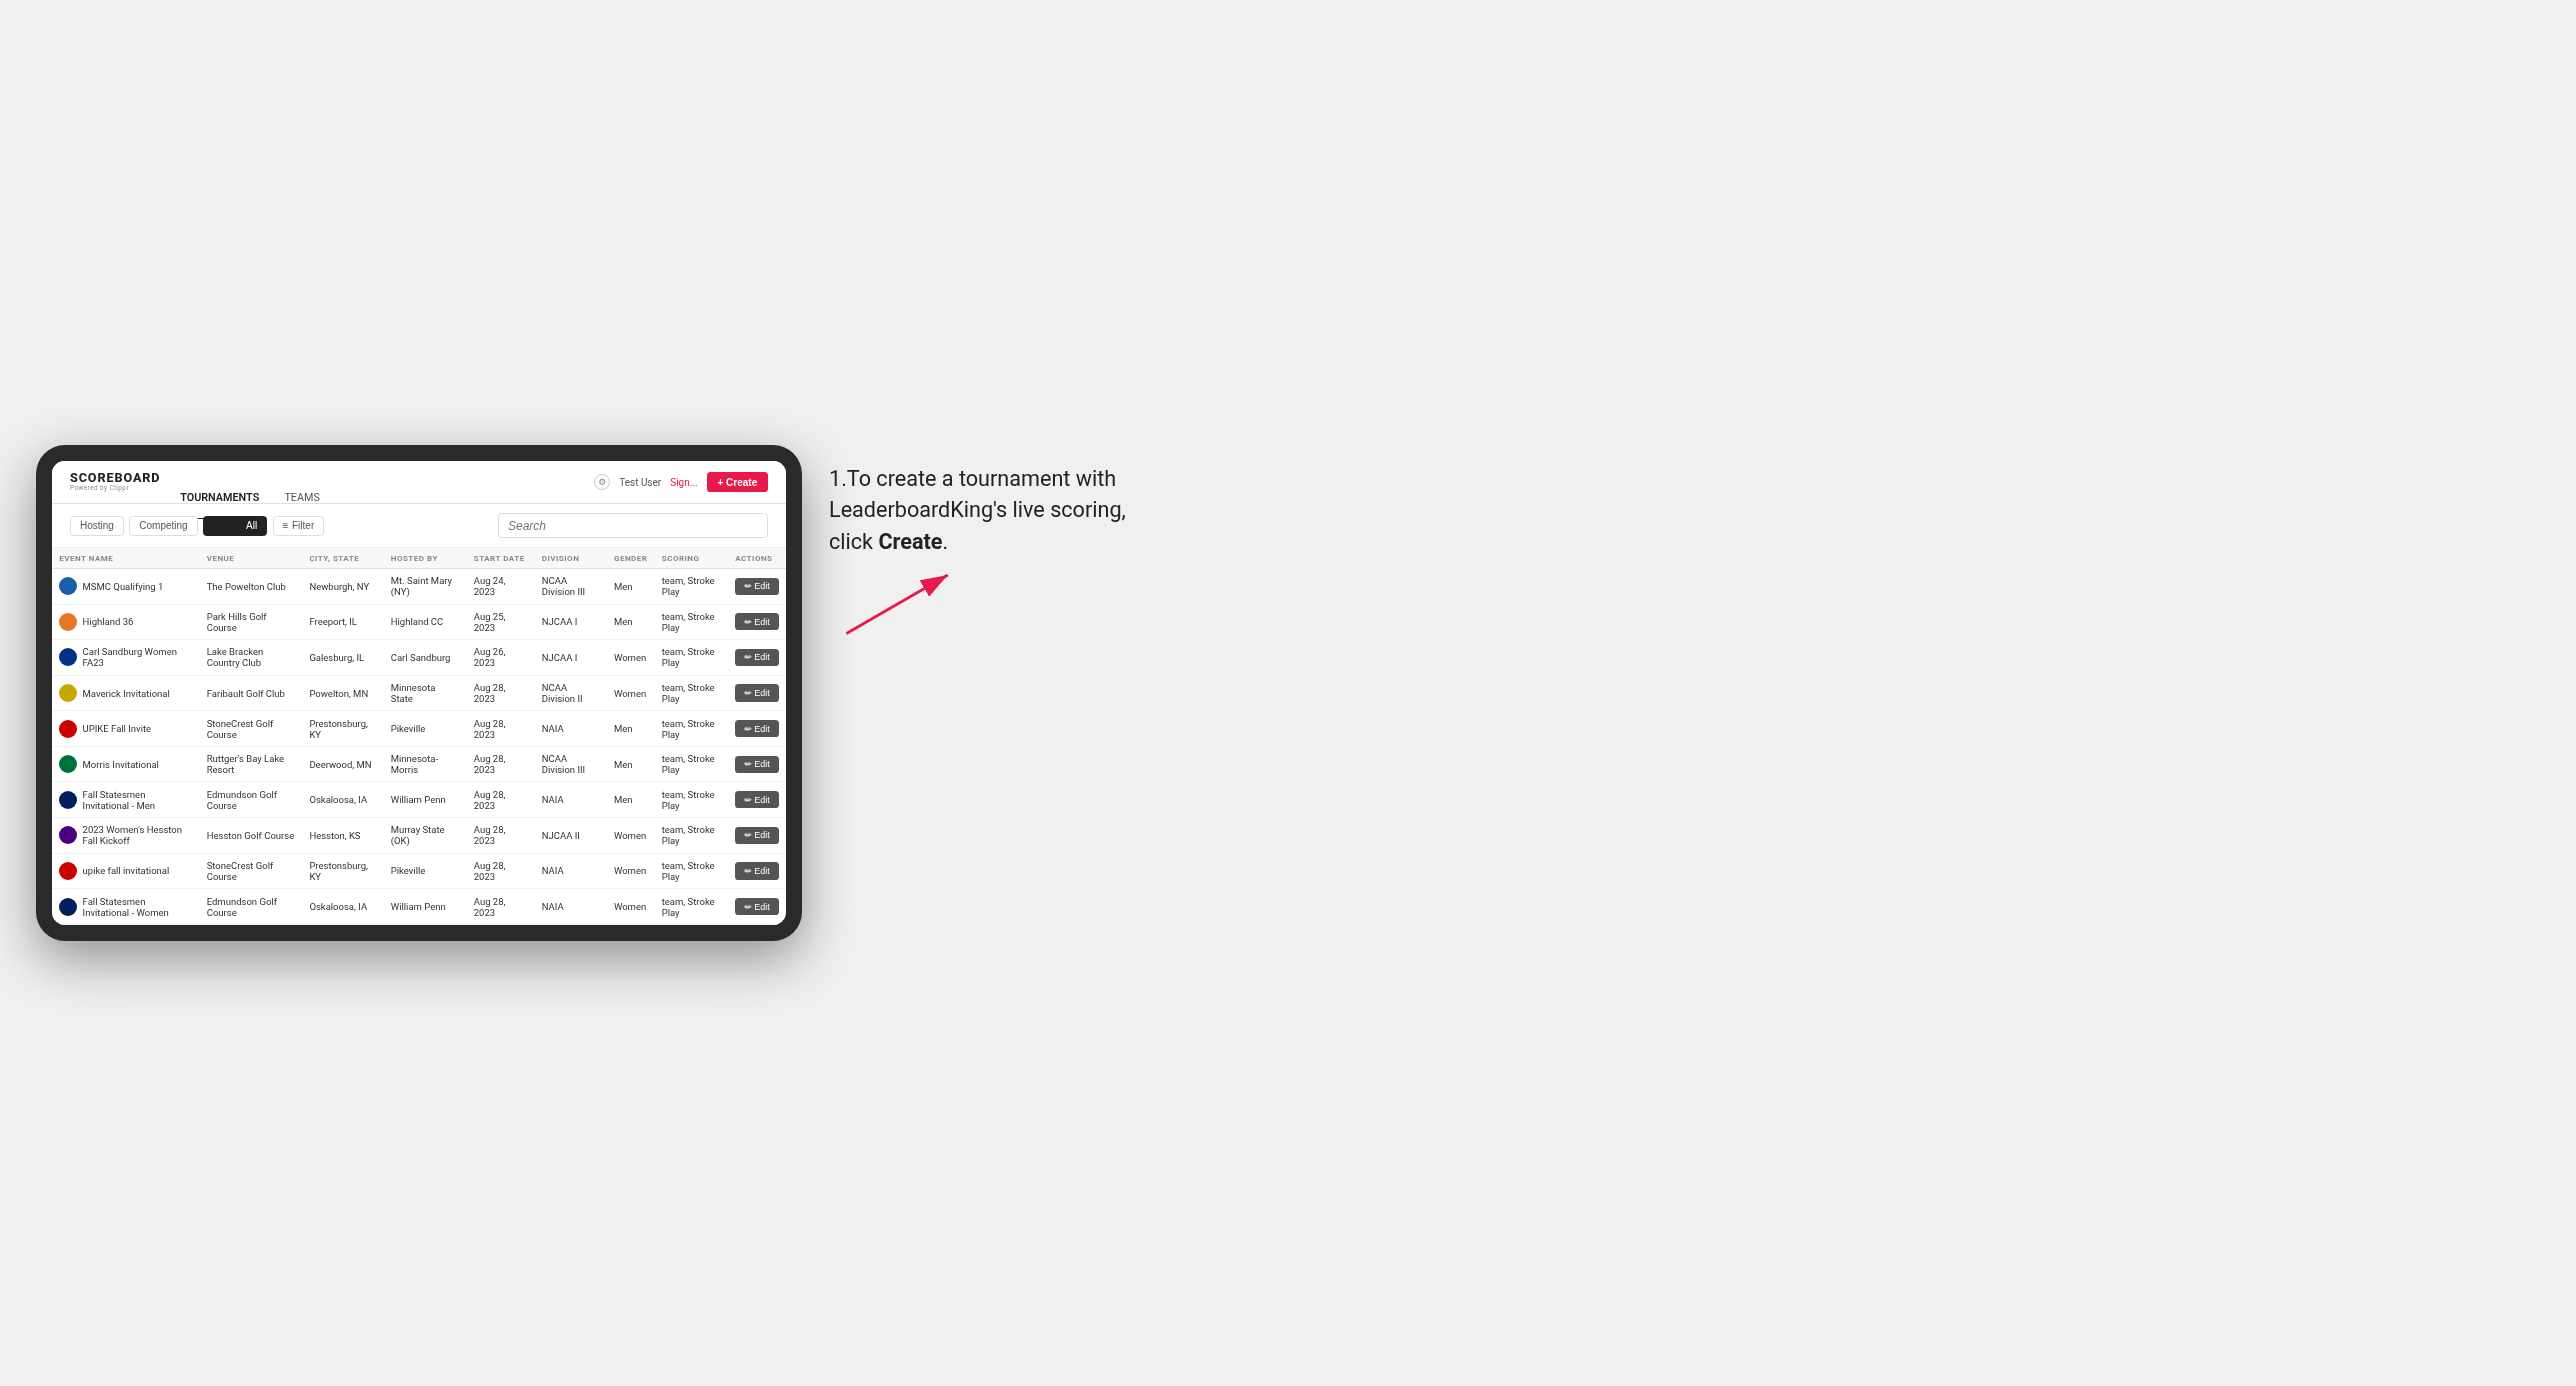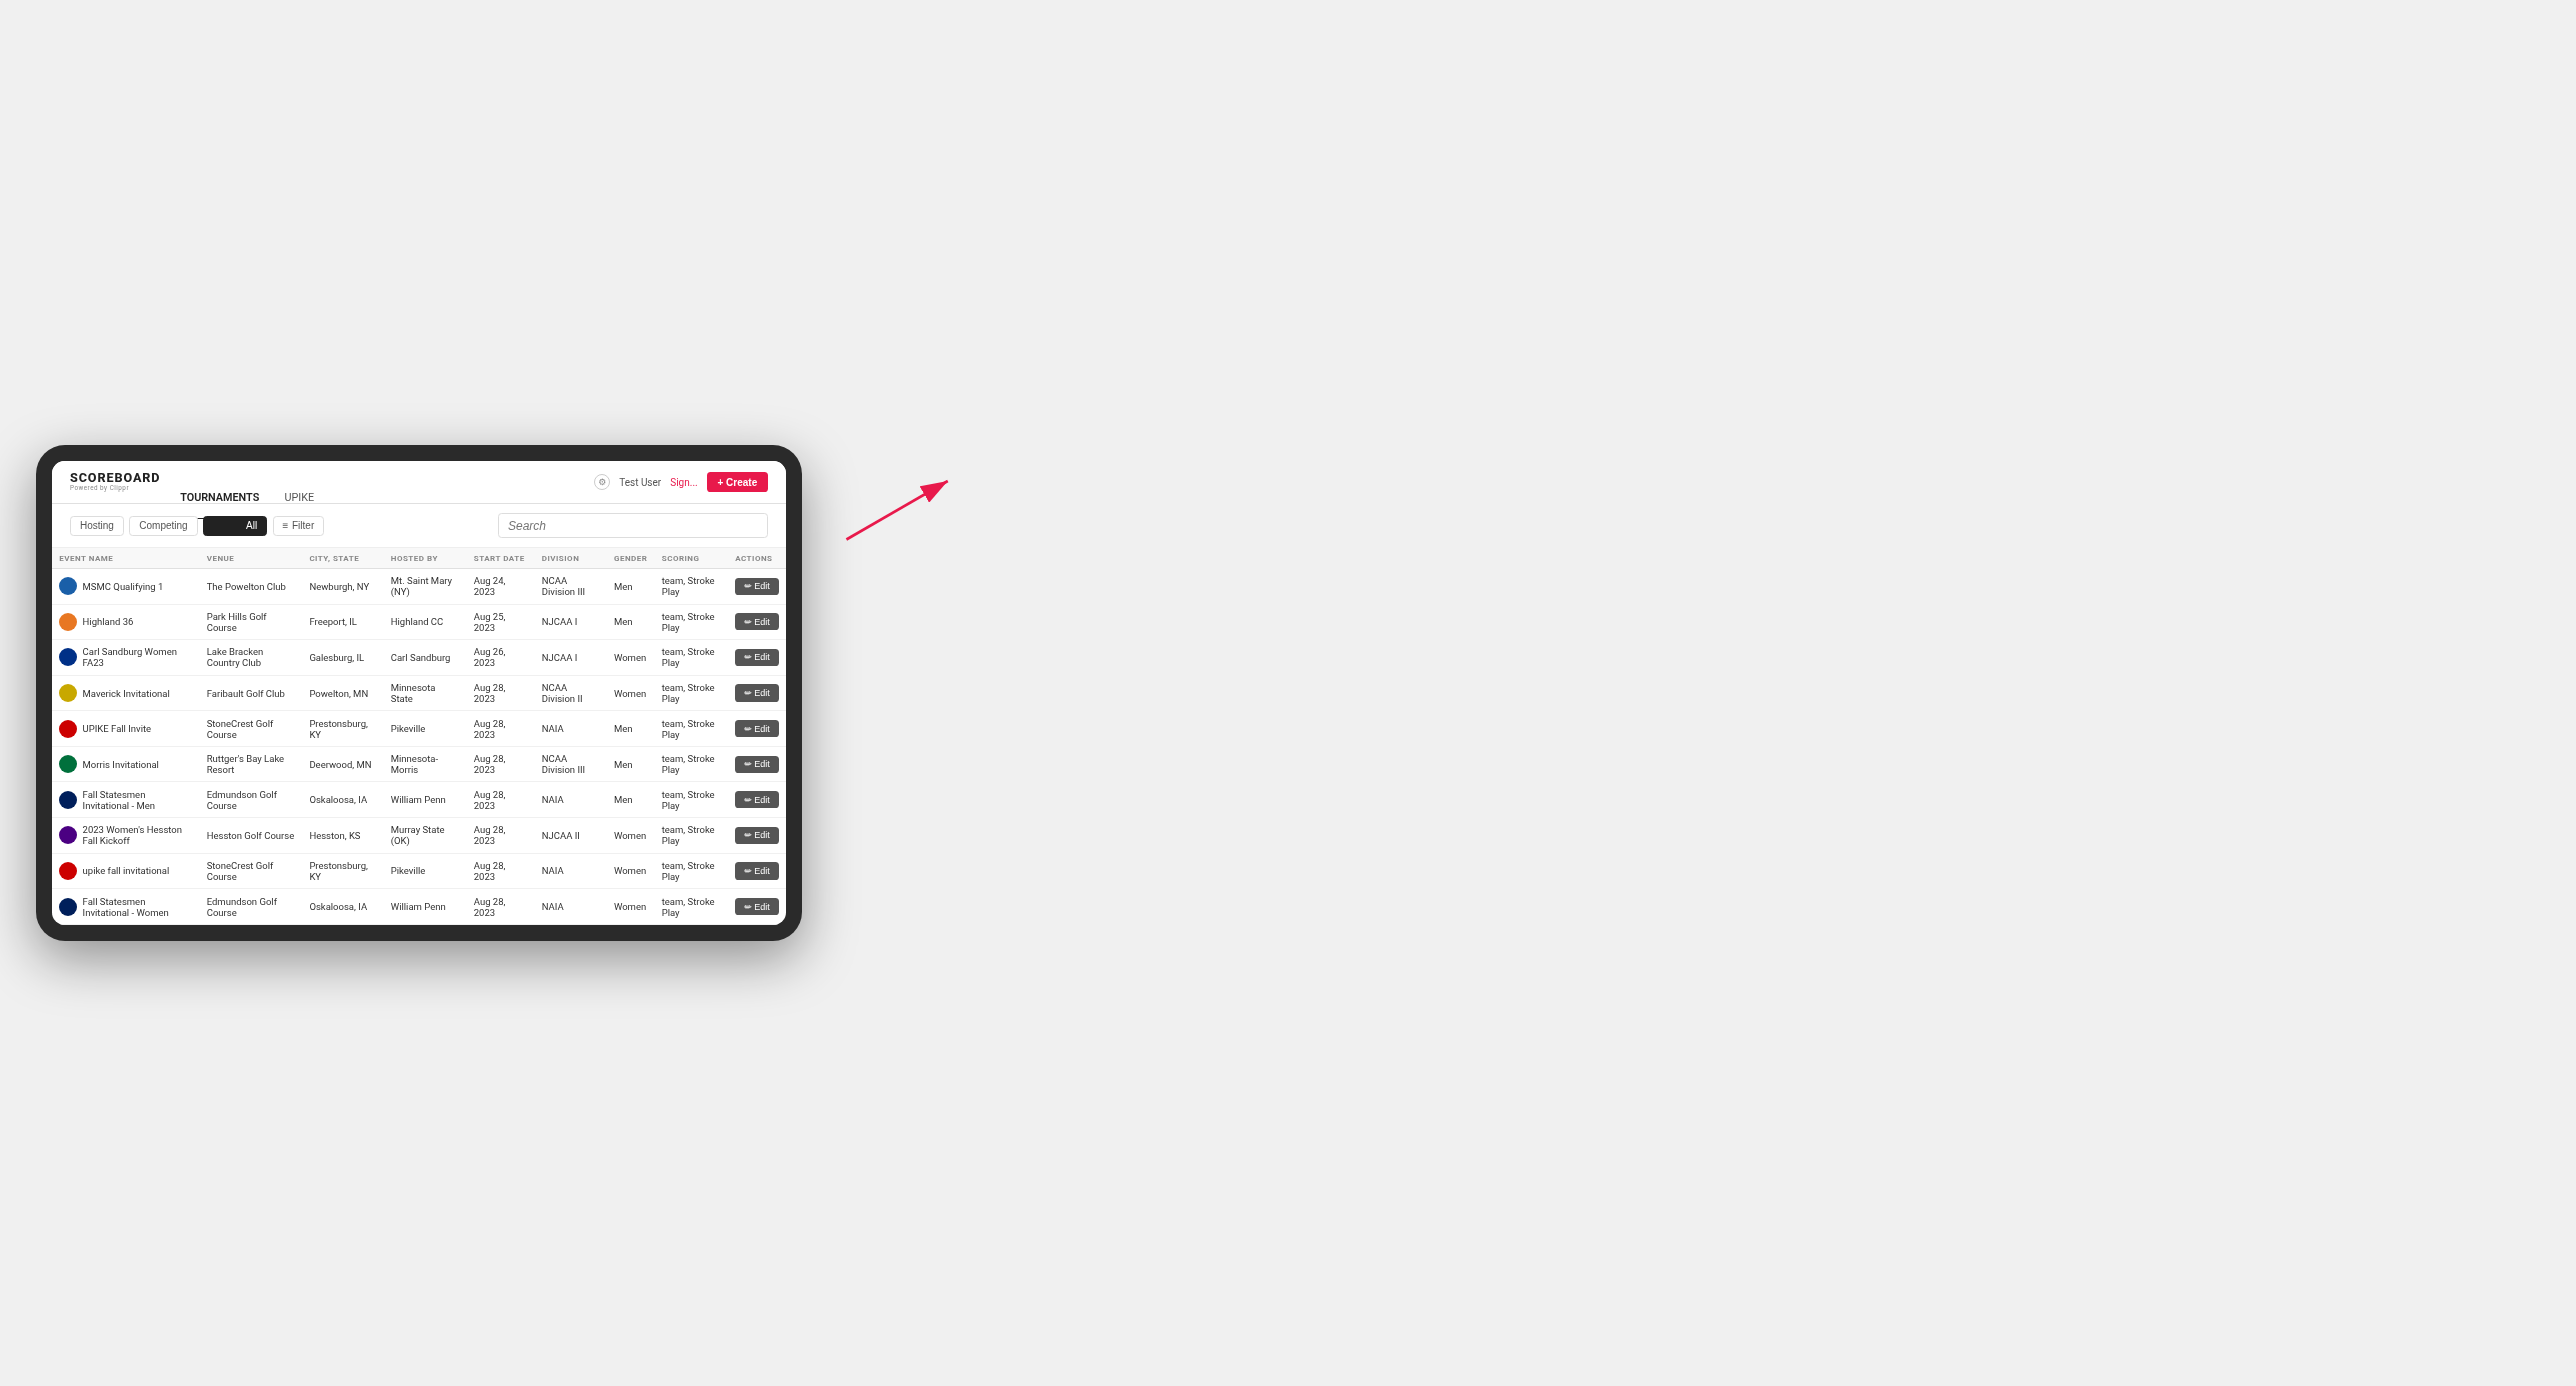--- a/index.html
+++ b/index.html
@@ -295,21 +295,21 @@
     <div class="tablet-screen">
 
       <div class="app-header">
         <div class="header-left">
           <div class="brand">
             <span class="brand-title">SCOREBOARD</span>
             <span class="brand-sub">Powered by Clippr</span>
           </div>
           <nav class="nav-tabs">
             <span class="nav-tab active">TOURNAMENTS</span>
-            <span class="nav-tab">UPIKE</span>
+            <span class="nav-tab">TEAMS</span>
           </nav>
         </div>
         <div class="header-right">
           <div class="gear-icon">⚙</div>
           <span>Test User</span>
           <span class="sign-link">Sign...</span>
           <button class="create-btn">+ Create</button>
         </div>
       </div>
 
@@ -523,20 +523,23 @@
       </td>
     </tr>
             </tbody>
         </table>
       </div>
 
     </div>
   </div>
 
   <div class="annotation-panel">
+    <p class="annotation-text">
+      1.To create a tournament with LeaderboardKing's live scoring, click <strong>Create</strong>.
+    </p>
 
     <svg width="144" height="72" viewBox="0 0 160 80" style="display:block; margin-top: 9px; transform: rotate(-30deg);">
       <defs>
         <marker id="arrowhead" markerWidth="10" markerHeight="7" refX="10" refY="3.5" orient="auto">
           <polygon points="0 0, 10 3.5, 0 7" fill="#e8194b"></polygon>
         </marker>
       </defs>
       <line x1="10" y1="40" x2="140" y2="40" stroke="#e8194b" stroke-width="3" marker-end="url(#arrowhead)"></line>
     </svg>
   </div>

